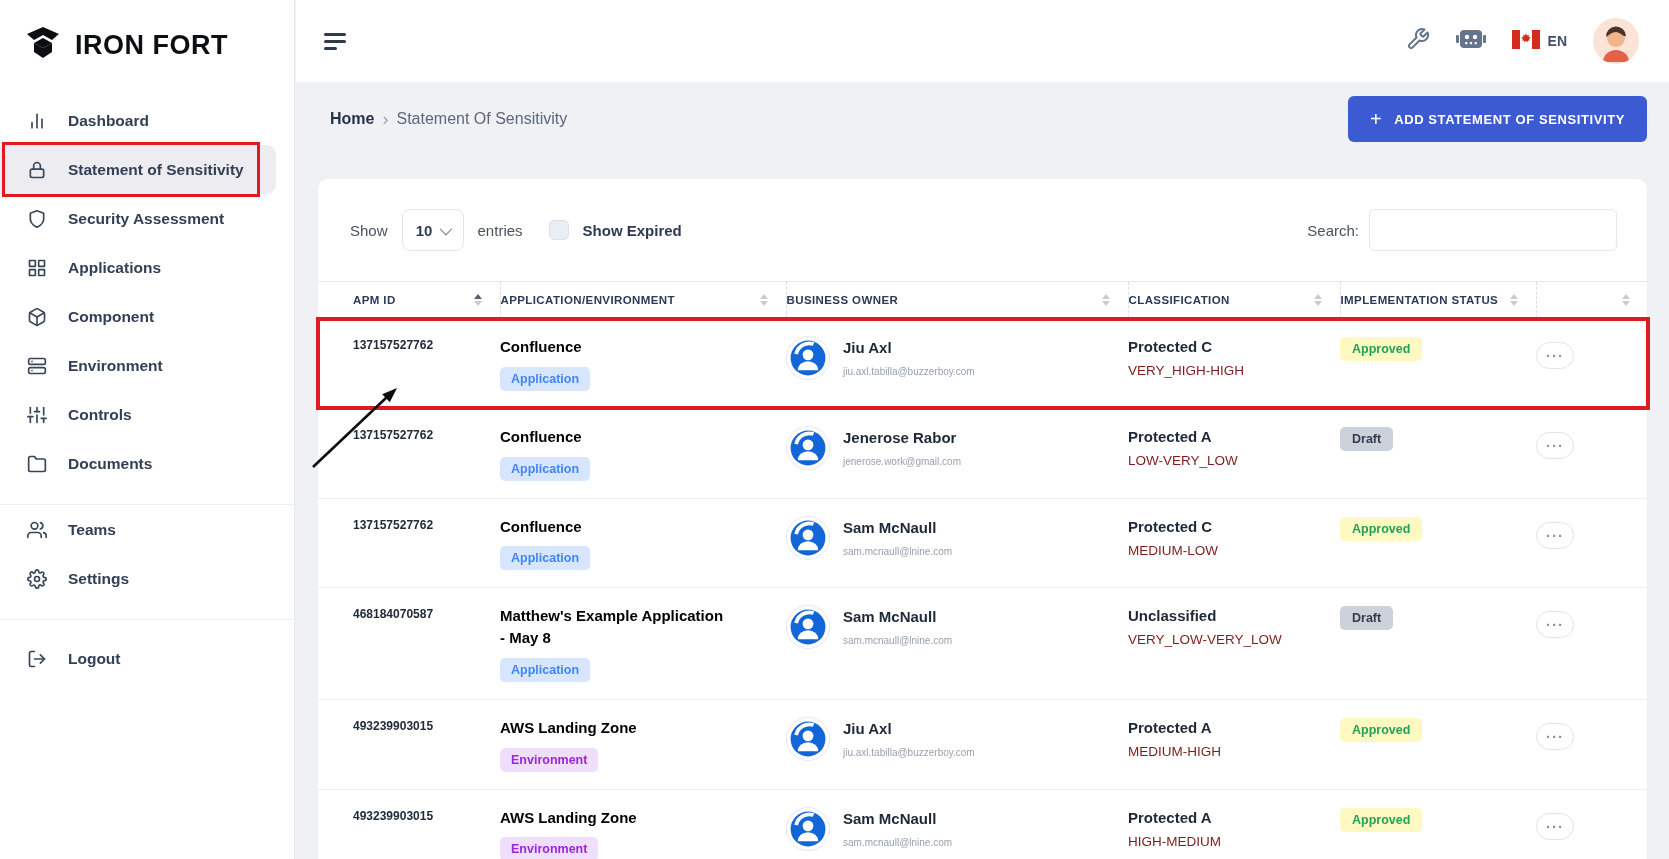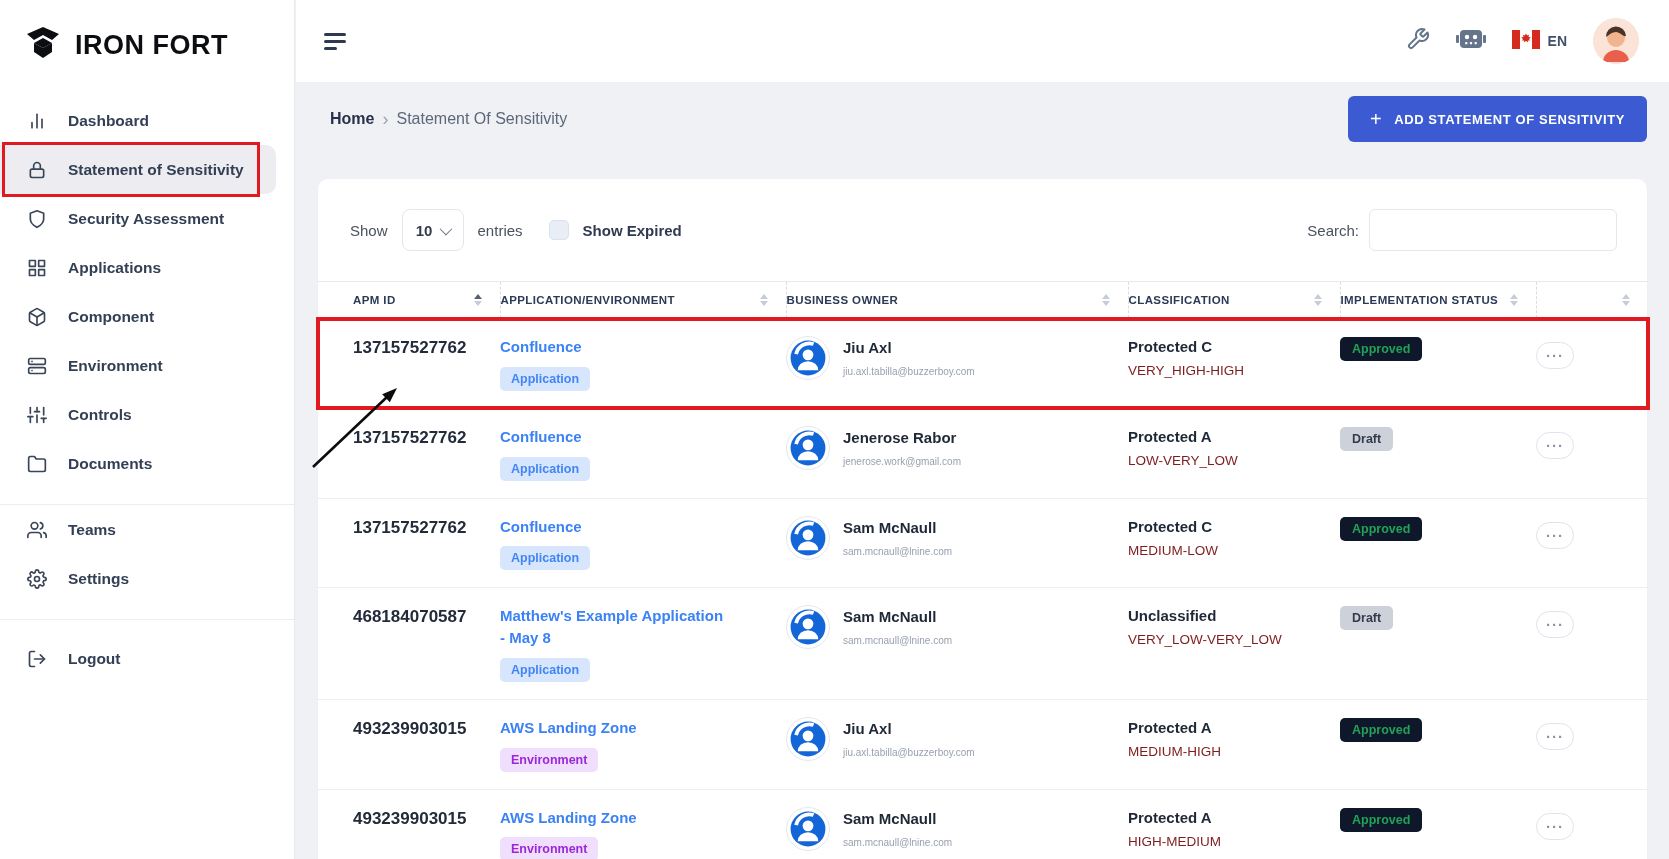--- a/index.html
+++ b/index.html
@@ -61,33 +61,33 @@
   thead th:first-child .th-inner { padding-left:35px; }
   .th-inner { display:flex; align-items:center; justify-content:space-between; }
   .th-label { font-size:11.5px; font-weight:700; letter-spacing:.4px; color:#2b3a55; text-align:left; }
   .sort { display:flex; flex-direction:column; gap:2px; margin-right:8px; cursor:pointer; }
   .tri-up { width:0; height:0; border-left:4px solid transparent; border-right:4px solid transparent; border-bottom:5px solid #c6ccd6; }
   .tri-down { width:0; height:0; border-left:4px solid transparent; border-right:4px solid transparent; border-top:5px solid #c6ccd6; }
   .sort.asc .tri-up { border-bottom-color:#59617050; border-bottom-color:#596170; }
   tbody td { vertical-align:top; padding:17px 10px 17px 0; border-bottom:1px solid #edeef2; }
   tbody td:first-child { padding-left:35px; }
   tr.highlighted { outline:4px solid #e01a20; outline-offset:-2px; }
-  .apm-id { font-size:17px; font-weight:700; color:#222b3a; padding-top:2px; }
-  .app-name { font-size:15px; font-weight:700; color:#3b82f6; line-height:1.45; max-width:230px; }
+  .apm-id { font-size:12px; font-weight:700; color:#222b3a; padding-top:2px; }
+  .app-name { font-size:15px; font-weight:700; color:#000000; line-height:1.45; max-width:230px; }
   .badge { display:inline-block; margin-top:9px; padding:5px 11px; border-radius:5px; font-size:12.5px; font-weight:600; }
   .badge.application { color:#4285f4; background:#d8e6fd; }
   .badge.environment { color:#9c27d9; background:#efdffc; }
   .owner { display:flex; align-items:center; gap:13px; }
   .avatar-ring { flex:0 0 auto; width:44px; height:44px; border-radius:50%; background:#fff; border:1px solid #e4e8ef; display:flex; align-items:center; justify-content:center; }
   .owner-name { font-size:15px; font-weight:700; color:#1f2837; }
   .owner-email { font-size:10px; color:#98a1b0; margin-top:10px; }
   .cls-name { font-size:15px; font-weight:700; color:#1f2837; padding-top:2px; }
   .cls-level { font-size:13.5px; color:#7f1d1d; margin-top:8px; }
   .status-badge { display:inline-block; padding:5px 12px; border-radius:5px; font-size:12.5px; font-weight:700; margin-top:1px; }
-  .status-badge.approved { color:#21a357; background:#0f172a; }
+  .status-badge.approved { color:#21a357; background:#fef9c3; }
   .status-badge.draft { color:#333c4e; background:#ccd1da; }
   .row-actions { width:38px; height:27px; border:1.5px solid #dfe3ea; border-radius:15px; background:#fff; color:#8a93a3; font-size:15px; font-weight:700; letter-spacing:1px; line-height:1; cursor:pointer; margin-top:6px; }
 
   
   .annotation-arrow { position:absolute; left:0; top:290px; width:130px; height:110px; z-index:30; pointer-events:none; }
 </style>
 </head>
 <body>
 
 <div class="sidebar">

